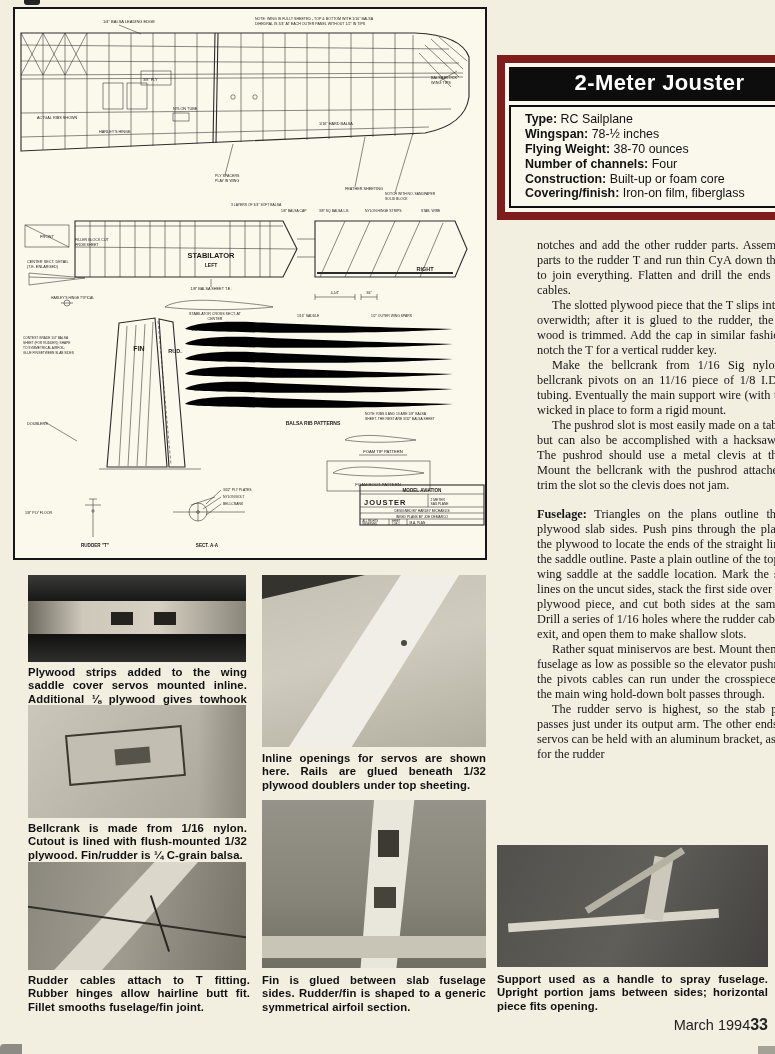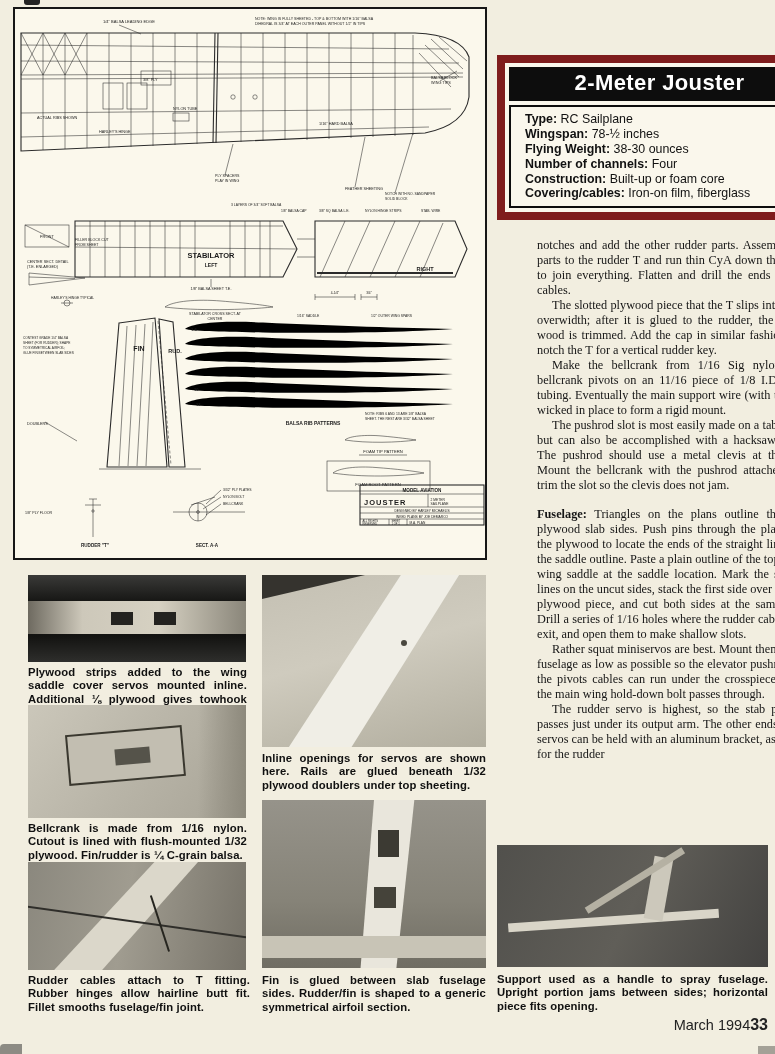--- a/index.html
+++ b/index.html
@@ -223,24 +223,24 @@
         <text x="394.5" y="514.5" font-size="3.2">M.A. PLAN</text>
       </g>
     </svg>
   </div>
 
   <div class="specbox">
     <div class="spec-title">2-Meter Jouster</div>
     <div class="spec-body">
       <div class="spec-row"><b>Type:</b><span> RC Sailplane</span></div>
       <div class="spec-row"><b>Wingspan:</b><span> 78-½ inches</span></div>
-      <div class="spec-row"><b>Flying Weight:</b><span> 38-30 ounces</span></div>
+      <div class="spec-row"><b>Flying Weight:</b><span> 38-70 ounces</span></div>
       <div class="spec-row"><b>Number of channels:</b><span> Four</span></div>
       <div class="spec-row"><b>Construction:</b><span> Built-up or foam core</span></div>
-      <div class="spec-row"><b>Covering/cables:</b><span> Iron-on film, fiberglass</span></div>
+      <div class="spec-row"><b>Covering/finish:</b><span> Iron-on film, fiberglass</span></div>
     </div>
   </div>
 
   <div class="article">
     <p class="np">notches and add the other rudder parts. Assemble the parts to the rudder T and run thin CyA down the tubes to join everything. Flatten and drill the ends for the cables.</p>
     <p>The slotted plywood piece that the T slips into is cut overwidth; after it is glued to the rudder, the excess wood is trimmed. Add the cap in similar fashion, and notch the T for a vertical rudder key.</p>
     <p>Make the bellcrank from 1/16 Sig nylon. The bellcrank pivots on an 11/16 piece of 1/8 I.D. brass tubing. Eventually the main support wire (with tube) is wicked in place to form a rigid mount.</p>
     <p>The pushrod slot is most easily made on a table saw, but can also be accomplished with a hacksaw blade. The pushrod should use a metal clevis at the rear. Mount the bellcrank with the pushrod attached, and trim the slot so the clevis does not jam.</p>
     <p class="section"><b>Fuselage:</b><span> Triangles on the plans outline the 1/16 plywood slab sides. Push pins through the plans into the plywood to locate the ends of the straight lines and the saddle outline. Paste a plain outline of the top of the wing saddle at the saddle location. Mark the straight lines on the uncut sides, stack the first side over a blank plywood piece, and cut both sides at the same time. Drill a series of 1/16 holes where the rudder cables will exit, and open them to make shallow slots.</span></p>
     <p>Rather squat miniservos are best. Mount them in the fuselage as low as possible so the elevator pushrod and the pivots cables can run under the crosspiece where the main wing hold-down bolt passes through.</p>

